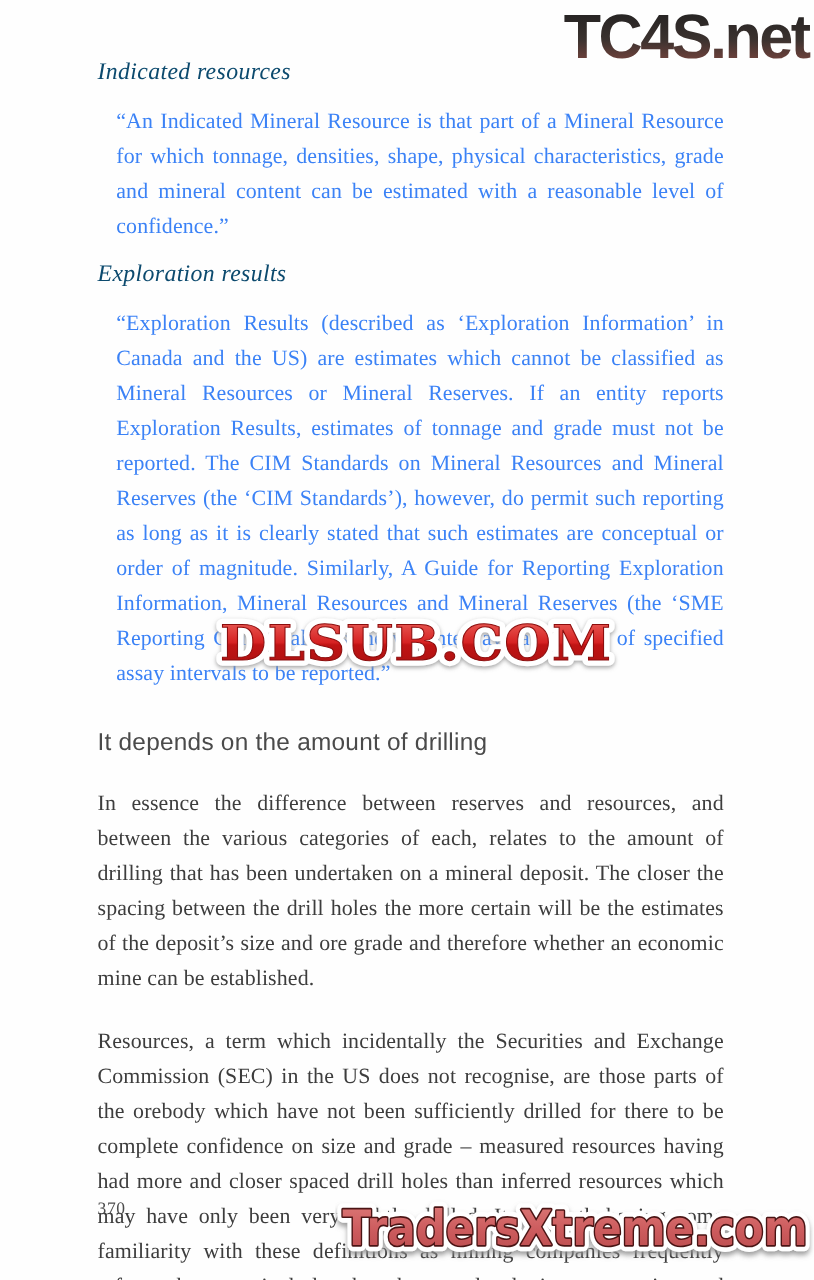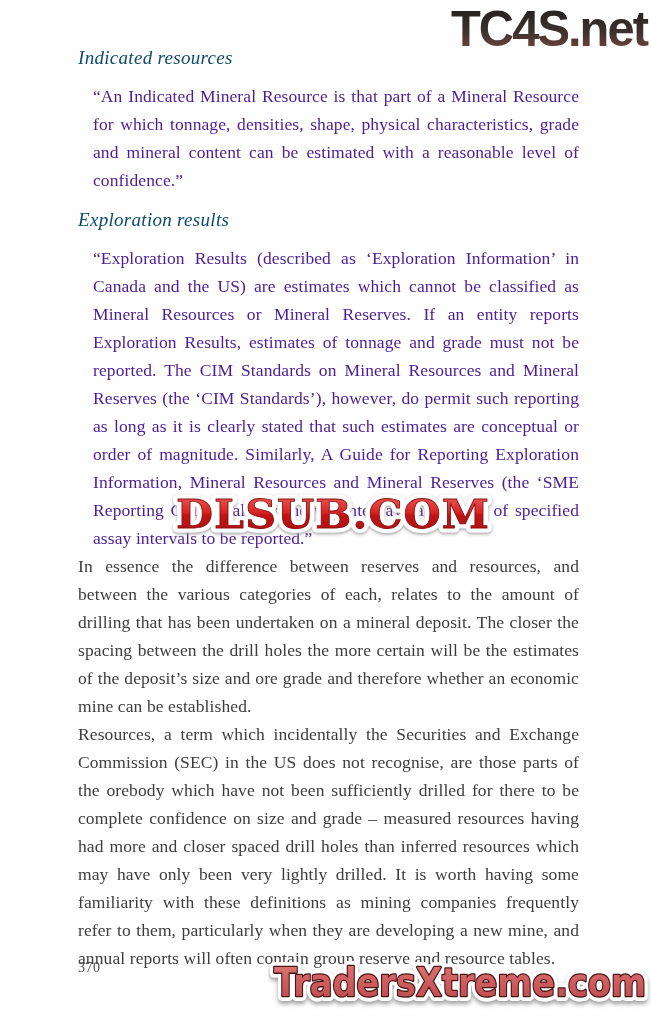--- a/index.html
+++ b/index.html
@@ -37,33 +37,34 @@
     color: #0c4a6e;
     letter-spacing: 0.3px;
   }
   .heading-1 { margin-top: 47px; }
   .heading-2 { margin-top: 15px; }
   .quote {
     margin-top: 13px;
     padding-left: 15px;
     font-size: 17.5px;
     line-height: 28px;
-    color: #4c1d95;
+    color: #3b82f6;
     text-align: justify;
     letter-spacing: 0.1px;
   }
   .section-heading {
     margin-top: 31px;
     font-family: "Liberation Sans", sans-serif;
     font-weight: normal;
     font-size: 19.5px;
     color: #4a4a4a;
     letter-spacing: 0.2px;
   }
   .para {
+    margin-top: 22px;
     font-size: 17.5px;
     line-height: 28px;
     color: #3d3d3d;
     text-align: justify;
     letter-spacing: 0.1px;
   }
   .page-number {
     position: absolute;
     left: 78px;
     top: 960px;
@@ -87,20 +88,21 @@
 
 
     <h3 class="italic-heading heading-1">Indicated resources</h3>
 
     <p class="quote">“An Indicated Mineral Resource is that part of a Mineral Resource for which tonnage, densities, shape, physical characteristics, grade and mineral content can be estimated with a reasonable level of confidence.”</p>
 
     <h3 class="italic-heading heading-2">Exploration results</h3>
 
     <p class="quote">“Exploration Results (described as ‘Exploration Information’ in Canada and the US) are estimates which cannot be classified as Mineral Resources or Mineral Reserves. If an entity reports Exploration Results, estimates of tonnage and grade must not be reported. The CIM Standards on Mineral Resources and Mineral Reserves (the ‘CIM Standards’), however, do permit such reporting as long as it is clearly stated that such estimates are conceptual or order of magnitude. Similarly, A Guide for Reporting Exploration Information, Mineral Resources and Mineral Reserves (the ‘SME Reporting Guide’) allows the weighted average grade of specified assay intervals to be reported.”</p>
 
+    <h2 class="section-heading">It depends on the amount of drilling</h2>
 
     <p class="para">In essence the difference between reserves and resources, and between the various categories of each, relates to the amount of drilling that has been undertaken on a mineral deposit. The closer the spacing between the drill holes the more certain will be the estimates of the deposit’s size and ore grade and therefore whether an economic mine can be established.</p>
 
     <p class="para">Resources, a term which incidentally the Securities and Exchange Commission (SEC) in the US does not recognise, are those parts of the orebody which have not been sufficiently drilled for there to be complete confidence on size and grade – measured resources having had more and closer spaced drill holes than inferred resources which may have only been very lightly drilled. It is worth having some familiarity with these definitions as mining companies frequently refer to them, particularly when they are developing a new mine, and annual reports will often contain group reserve and resource tables.</p>
 
   </div>
 
   <div class="page-number">370</div>
 </div>
 

